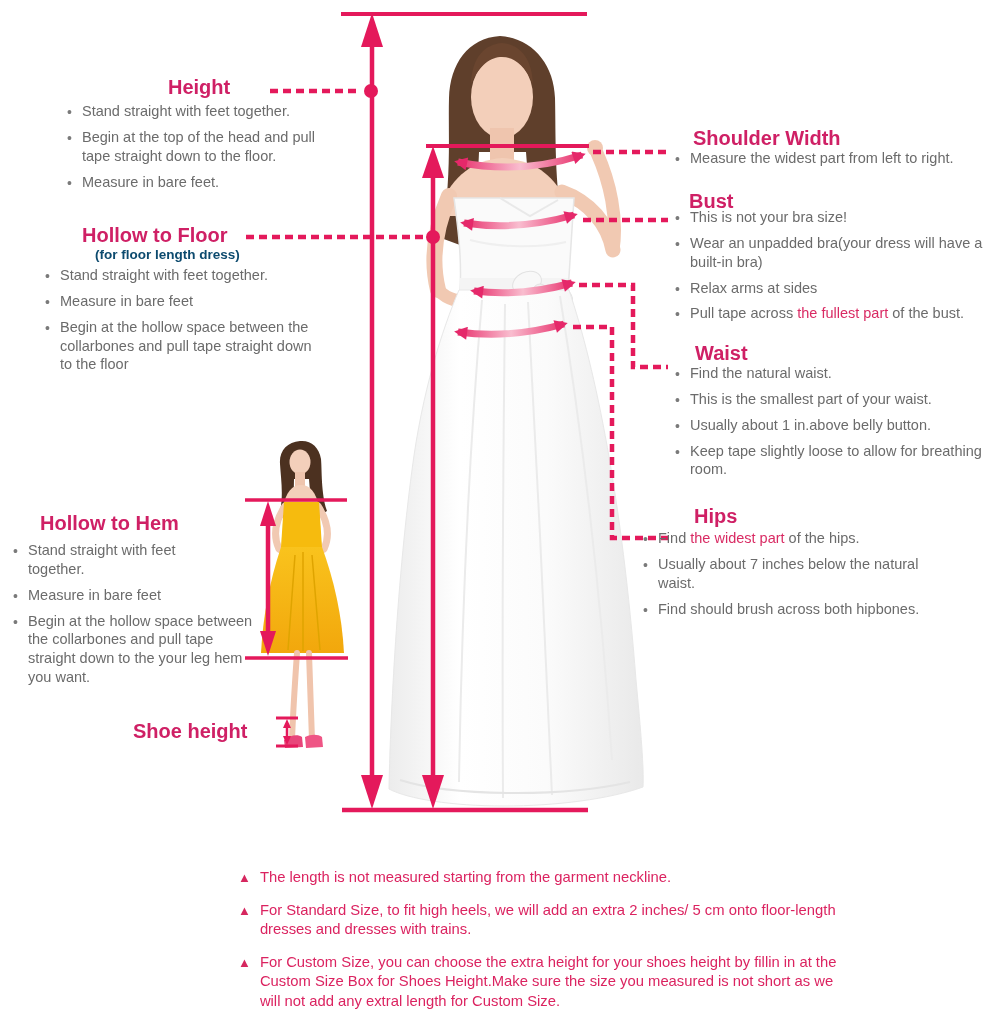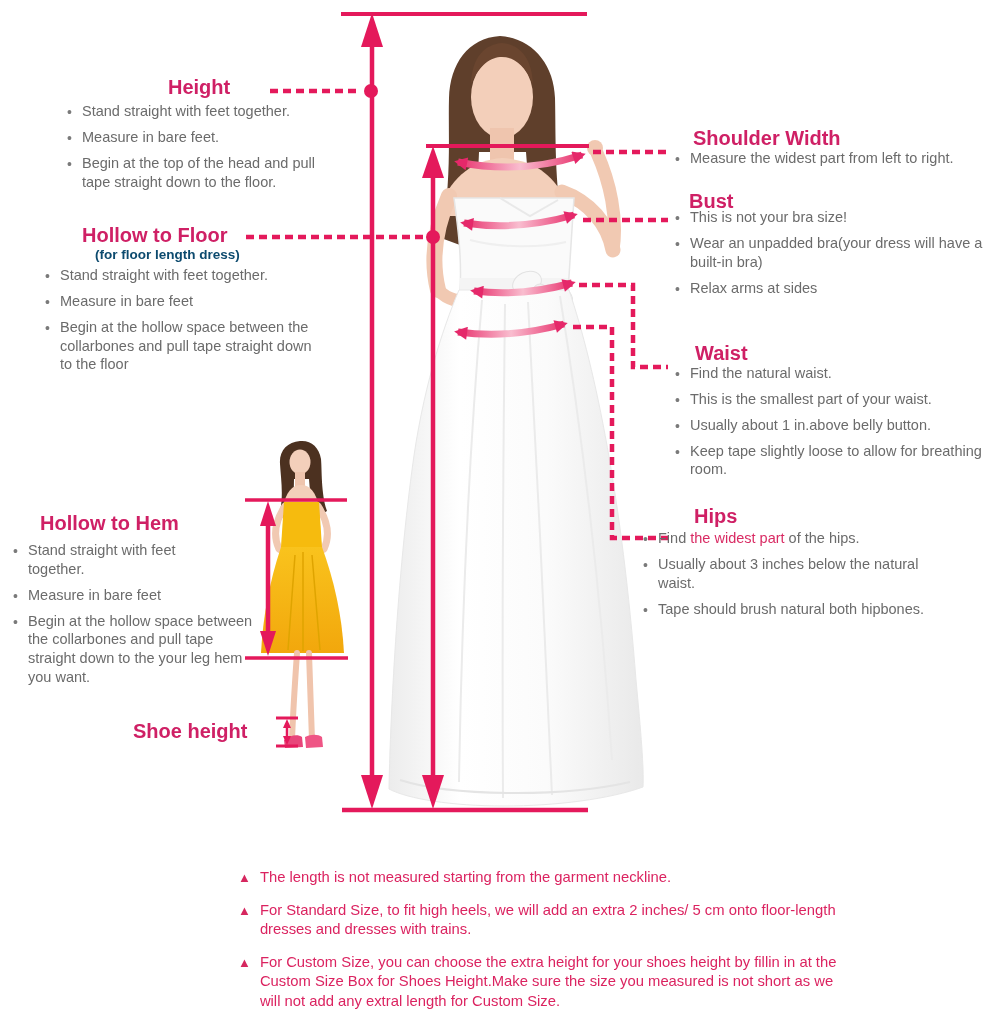--- a/index.html
+++ b/index.html
@@ -157,22 +157,22 @@
       <line x1="276" y1="746" x2="298" y2="746" stroke-width="3"></line>
       <line x1="287" y1="723" x2="287" y2="741" stroke-width="2.5"></line>
       <polygon points="287,719 283,728 291,728" fill="#e4195b" stroke="none"></polygon>
       <polygon points="287,745 283,736 291,736" fill="#e4195b" stroke="none"></polygon>
     </g>
   </svg>
 
   <div class="abs hd" style="left:168px;top:77px;">Height</div>
   <ul class="abs blist" style="left:66px;top:102px;width:250px;">
     <li>Stand straight with feet together.</li>
+    <li>Begin at the top of the head and pull tape straight down to the floor.</li>
     <li>Measure in bare feet.</li>
-    <li>Begin at the top of the head and pull tape straight down to the floor.</li>
   </ul>
 
   <div class="abs hd" style="left:82px;top:225px;">Hollow to Floor</div>
   <div class="abs subhd" style="left:95px;top:247px;">(for floor length dress)</div>
   <ul class="abs blist" style="left:44px;top:266px;width:276px;">
     <li>Stand straight with feet together.</li>
     <li>Measure in bare feet</li>
     <li>Begin at the hollow space between the collarbones and pull tape straight down to the floor</li>
   </ul>
 
@@ -188,35 +188,36 @@
   <div class="abs hd" style="left:693px;top:128px;">Shoulder Width</div>
   <ul class="abs blist" style="left:674px;top:149px;width:316px;">
     <li>Measure the widest part from left to right.</li>
   </ul>
 
   <div class="abs hd" style="left:689px;top:191px;">Bust</div>
   <ul class="abs blist" style="left:674px;top:208px;width:316px;">
     <li>This is not your bra size!</li>
     <li>Wear an unpadded bra(your dress will have a built-in bra)</li>
     <li>Relax arms at sides</li>
+    <li><span>Pull tape across </span><span class="hl">the fullest part</span><span> of the bust.</span></li>
   </ul>
 
   <div class="abs hd" style="left:695px;top:343px;">Waist</div>
   <ul class="abs blist" style="left:674px;top:364px;width:310px;">
     <li>Find the natural waist.</li>
     <li>This is the smallest part of your waist.</li>
     <li>Usually about 1 in.above belly button.</li>
     <li>Keep tape slightly loose to allow for breathing room.</li>
   </ul>
 
   <div class="abs hd" style="left:694px;top:506px;">Hips</div>
   <ul class="abs blist" style="left:642px;top:529px;width:316px;">
     <li><span>Find </span><span class="hl">the widest part</span><span> of the hips.</span></li>
-    <li>Usually about 3 inches below the natural waist.</li>
-    <li>Tape should brush natural both hipbones.</li>
+    <li>Usually about 7 inches below the natural waist.</li>
+    <li>Find should brush across both hipbones.</li>
   </ul>
 
   <div id="notes" class="abs" style="left:238px;top:868px;width:612px;">
     <div class="note-row">
       <span class="note-marker">▲</span>
       <span class="note-text">The length is not measured starting from the garment neckline.</span>
     </div>
     <div class="note-row">
       <span class="note-marker">▲</span>
       <span class="note-text">For Standard Size, to fit high heels, we will add an extra 2 inches/ 5  cm onto floor-length dresses and dresses with trains.</span>

